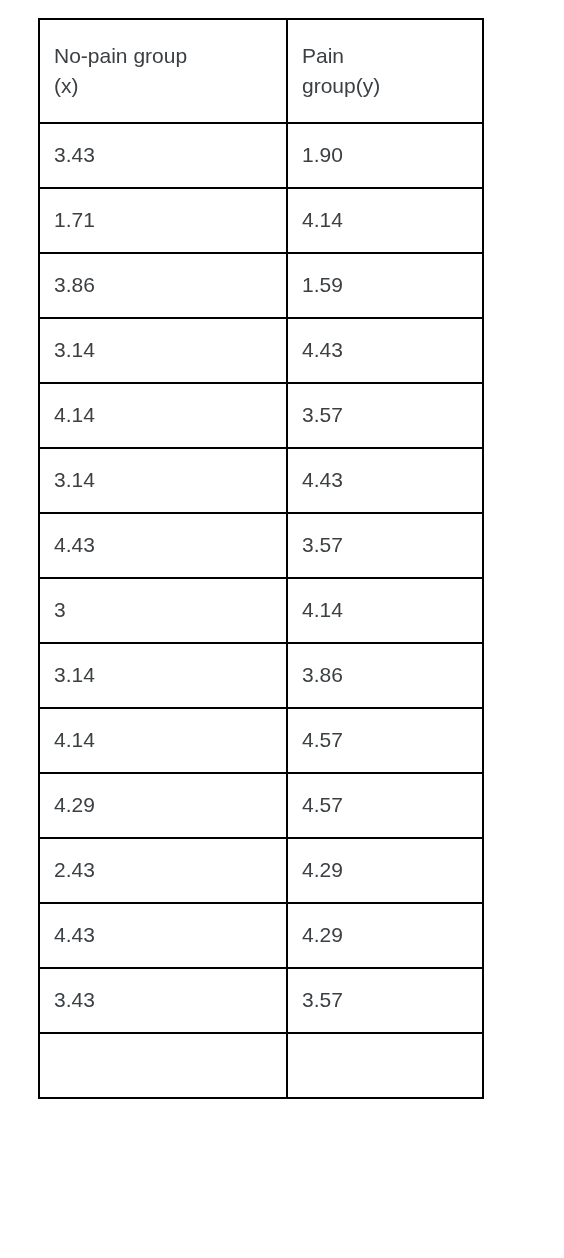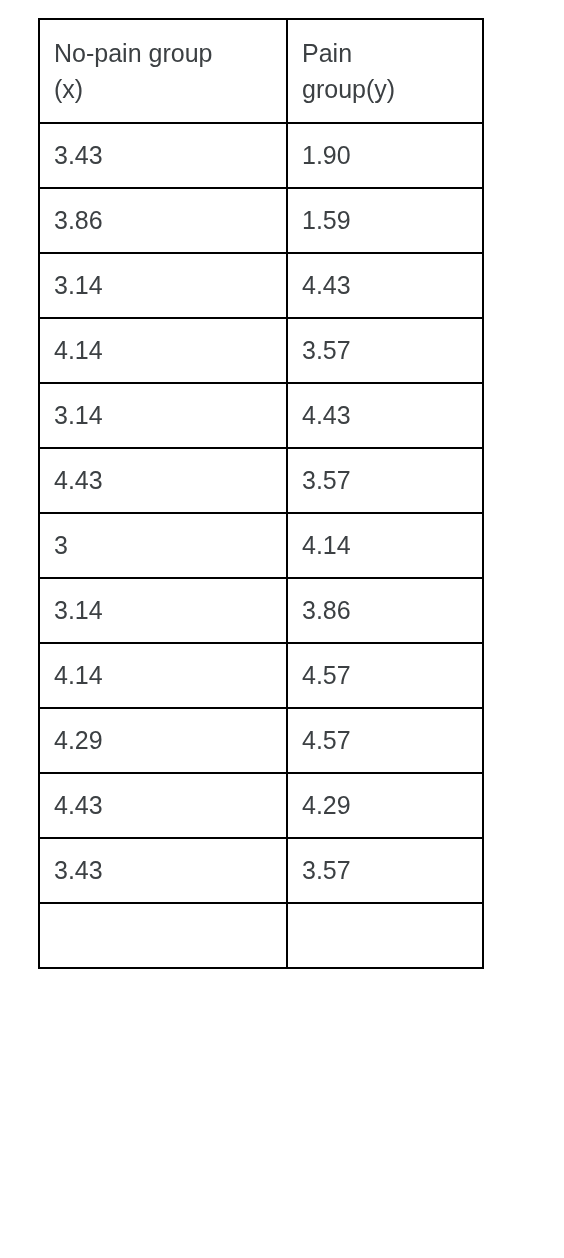--- a/index.html
+++ b/index.html
@@ -32,21 +32,21 @@
   .data-table col.col-x { width: 248px; }
   .data-table col.col-y { width: 196px; }
   .data-table th,
   .data-table td {
     border: 2px solid #000000;
     padding: 0 14px;
     text-align: left;
     vertical-align: middle;
     color: #3c4043;
     font-weight: 400;
-    font-size: 25px;
+    font-size: 21px;
     line-height: 1.45;
     background: #ffffff;
   }
   .data-table th {
     height: 98px;
     padding-top: 2px;
     padding-bottom: 2px;
   }
   .data-table td {
     height: 63px;
@@ -73,20 +73,24 @@
           <span class="hdr-line">group(y)</span>
         </th>
       </tr>
     </thead>
     <tbody>
       <tr>
         <td>3.43</td>
         <td>1.90</td>
       </tr>
       <tr>
+        <td>1.71</td>
+        <td>4.14</td>
+      </tr>
+      <tr>
         <td>3.86</td>
         <td>1.59</td>
       </tr>
       <tr>
         <td>3.14</td>
         <td>4.43</td>
       </tr>
       <tr>
         <td>4.14</td>
         <td>3.57</td>
@@ -109,20 +113,24 @@
       </tr>
       <tr>
         <td>4.14</td>
         <td>4.57</td>
       </tr>
       <tr>
         <td>4.29</td>
         <td>4.57</td>
       </tr>
       <tr>
+        <td>2.43</td>
+        <td>4.29</td>
+      </tr>
+      <tr>
         <td>4.43</td>
         <td>4.29</td>
       </tr>
       <tr>
         <td>3.43</td>
         <td>3.57</td>
       </tr>
       <tr>
         <td></td>
         <td></td>

